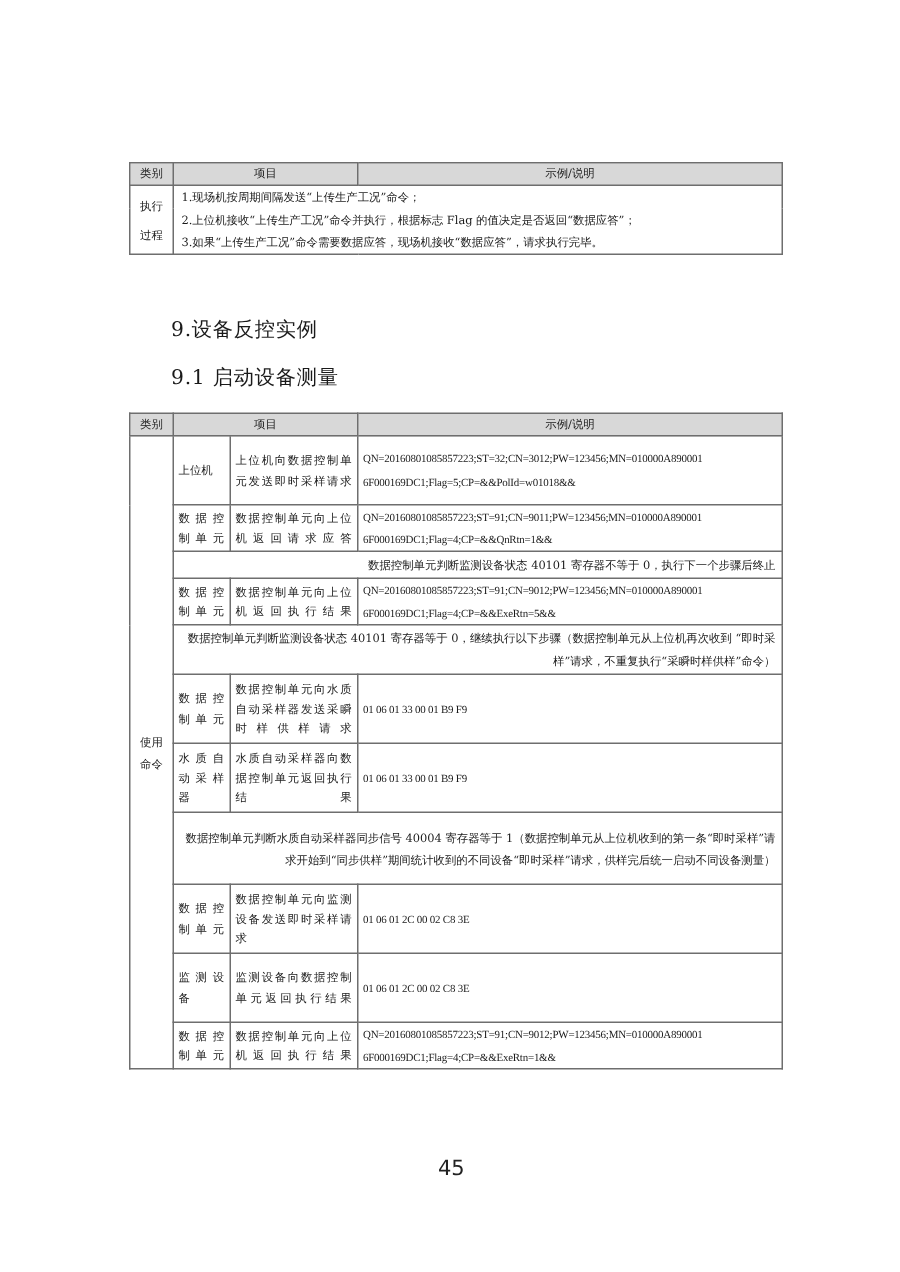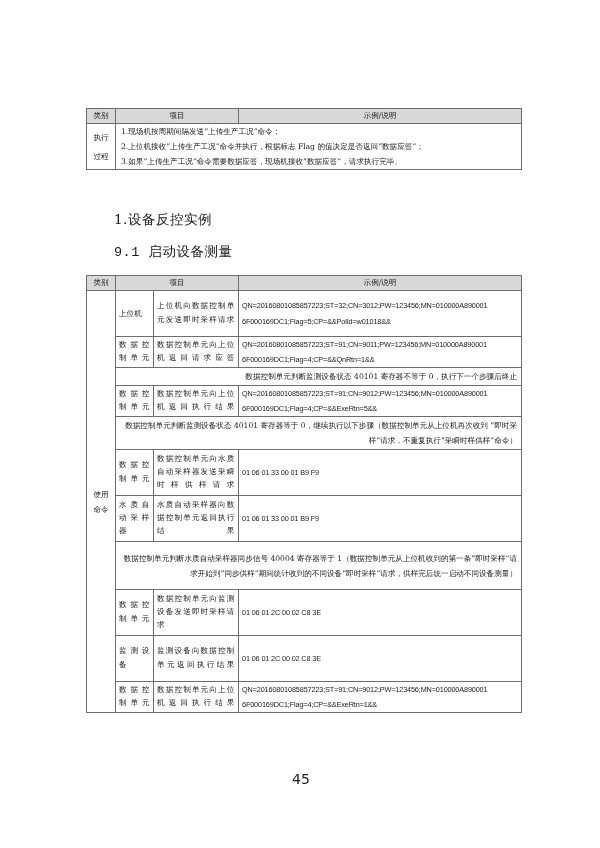--- a/index.html
+++ b/index.html
@@ -5,28 +5,28 @@
   html, body { margin:0; padding:0; background:#ffffff; }
   body { width:600px; height:848px; position:relative; overflow:hidden;
          font-family:"DejaVu Serif", "Liberation Serif", serif; color:#1a1a1a; }
   .page { position:absolute; left:0; top:0; width:600px; height:848px; background:#fff; }
 
   table { border-collapse:collapse; position:absolute; table-layout:fixed; }
   td, th { border:1px solid #6e6e6e; font-size:7.6px; line-height:13.2px; padding:0 3px;
            vertical-align:middle; font-weight:normal; word-break:break-all; }
   th { background:#d8d8d8; height:14px; text-align:center; }
   .c { text-align:center; }
-  .mono { font-family:Liberation Sans, sans-serif; font-size:7.3px; letter-spacing:-0.15px; }
-  .just { text-align:justify; text-align-last:justify; letter-spacing:0.6px;font-family:Liberation Mono, monospace; }
+  .mono { font-family:Liberation Serif, serif; font-size:7.3px; letter-spacing:-0.15px; }
+  .just { text-align:justify; text-align-last:justify; letter-spacing:0.6px; }
 
   #t1 { left:86px; top:108px; width:435px; }
   #t1 td.txt { padding-left:5px; line-height:15px; }
 
   .h1 { position:absolute; left:114px; top:211px; font-size:13.5px; letter-spacing:0.5px; }
-  .h2 { position:absolute; left:114px; top:243px; font-size:13.5px; letter-spacing:0.5px;font-family:Liberation Mono, monospace; }
+  .h2 { position:absolute; left:114px; top:243px; font-size:13.5px; letter-spacing:0.5px; }
 
   #t2 { left:86px; top:275px; width:435px; }
   .note { text-align:right; line-height:15px; padding:1px 4px; }
   .pagenum { position:absolute; left:292px; top:771px; font-family:"DejaVu Sans", sans-serif; font-size:14px; color:#222; }
 </style>
 </head>
 <body>
 
 <div class="page">
 
@@ -51,21 +51,21 @@
     </tr>
     <tr>
       <td class="txt" colspan="2" style="border-top:none;border-bottom:none;margin-top:32px;">2.上位机接收“上传生产工况”命令并执行，根据标志 Flag 的值决定是否返回“数据应答”；</td>
     </tr>
     <tr>
       <td class="txt" colspan="2" style="border-top:none;">3.如果“上传生产工况”命令需要数据应答，现场机接收“数据应答”，请求执行完毕。</td>
     </tr>
   </tbody>
     </table>
 
-  <div class="h1">1.设备反控实例</div>
+  <div class="h1">9.设备反控实例</div>
   <div class="h2">9.1 启动设备测量</div>
 
   <table id="t2">
     <colgroup>
         <col style="width:29px">
         <col style="width:38px">
         <col style="width:85px">
         <col style="width:283px">
       </colgroup>
     <tbody>

